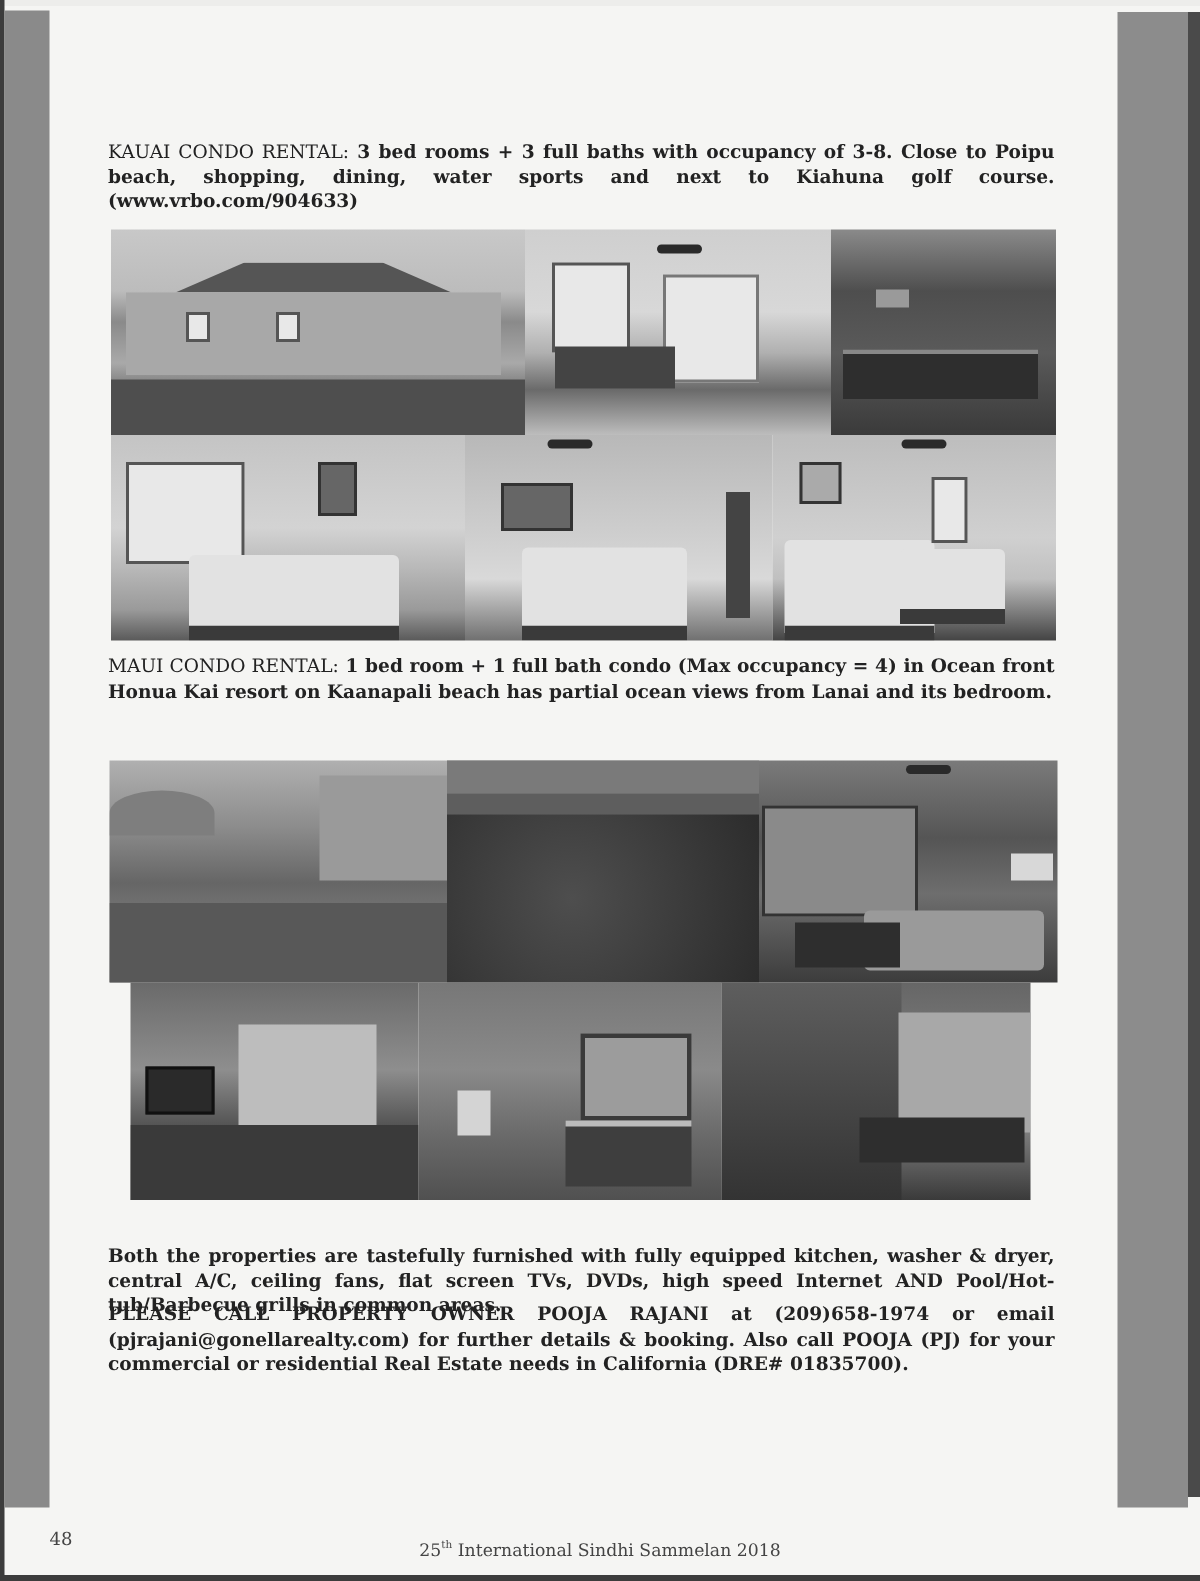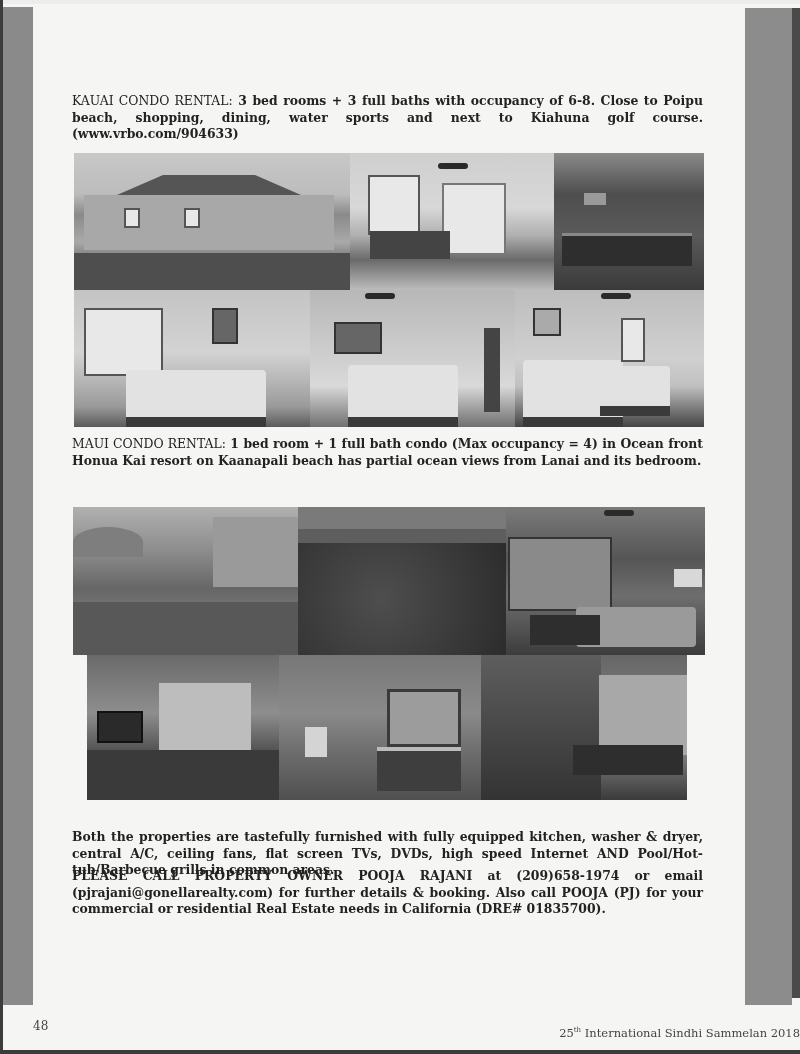--- a/index.html
+++ b/index.html
@@ -35,35 +35,35 @@
   .m4 { left:87px; top:655px; width:192px; height:145px; background:linear-gradient(180deg,#6a6a6a 0%,#8e8e8e 40%,#4a4a4a 70%,#3a3a3a 100%); }
   .m5 { left:279px; top:655px; width:202px; height:145px; background:linear-gradient(180deg,#777 0%,#8a8a8a 40%,#6a6a6a 70%,#505050 100%); }
   .m6 { left:481px; top:655px; width:206px; height:145px; background:linear-gradient(180deg,#666 0%,#7c7c7c 35%,#909090 60%,#3a3a3a 100%); }
 
   .fan { position:absolute; width:30px; height:6px; background:#2a2a2a; border-radius:3px; }
   .frame { position:absolute; background:#666; border:2px solid #333; }
   .bed { position:absolute; background:#e2e2e2; border-bottom:10px solid #3a3a3a; border-radius:4px 4px 0 0; }
   .window { position:absolute; background:#e8e8e8; border:2px solid #555; }
 
   .footer-page { position:absolute; left:33px; top:1019px; font-family:"DejaVu Serif", serif; font-size:12px; color:#444;text-align:right; }
-  .footer-title { position:absolute; left:0; width:800px; top:1026px; text-align:right; font-family:"DejaVu Serif", serif; font-size:11.5px; color:#444; }
+  .footer-title { position:absolute; left:0; width:800px; top:1026px; text-align:center; font-family:"DejaVu Serif", serif; font-size:11.5px; color:#444; }
   .footer-title sup { font-size:7px; }
 </style>
 </head>
 <body>
 
 <div class="page-bg"></div>
 <div class="top-edge"></div>
 <div class="left-rule"></div>
 <div class="left-bar"></div>
 <div class="right-bar"></div>
 <div class="right-strip"></div>
 <div class="bottom-rule"></div>
 
-<p class="para" id="kauai-text"><span class="lead">KAUAI CONDO RENTAL:</span><span> 3 bed rooms + 3 full baths with occupancy of 6-8. Close to Poipu beach, shopping, dining, water sports and next to Kiahuna golf course. (www.vrbo.com/904633)</span></p>
+<p class="para" id="kauai-text"><span class="lead">KAUAI CONDO RENTAL:</span><span> 3 bed rooms + 3 full baths with occupancy of 3-8. Close to Poipu beach, shopping, dining, water sports and next to Kiahuna golf course. (www.vrbo.com/904633)</span></p>
 
 <div>
   <div class="photo k1">
     <div style="position:absolute;left:20px;top:22px;width:230px;height:20px;background:#555;clip-path:polygon(10% 100%,30% 0,70% 0,90% 100%);"></div>
     <div style="position:absolute;left:10px;top:42px;width:250px;height:55px;background:#a8a8a8;"></div>
     <div class="window" style="left:50px;top:55px;width:12px;height:16px;"></div>
     <div class="window" style="left:110px;top:55px;width:12px;height:16px;"></div>
     <div style="position:absolute;left:0;top:100px;width:276px;height:37px;background:#4e4e4e;"></div>
   </div>
   <div class="photo k2">

